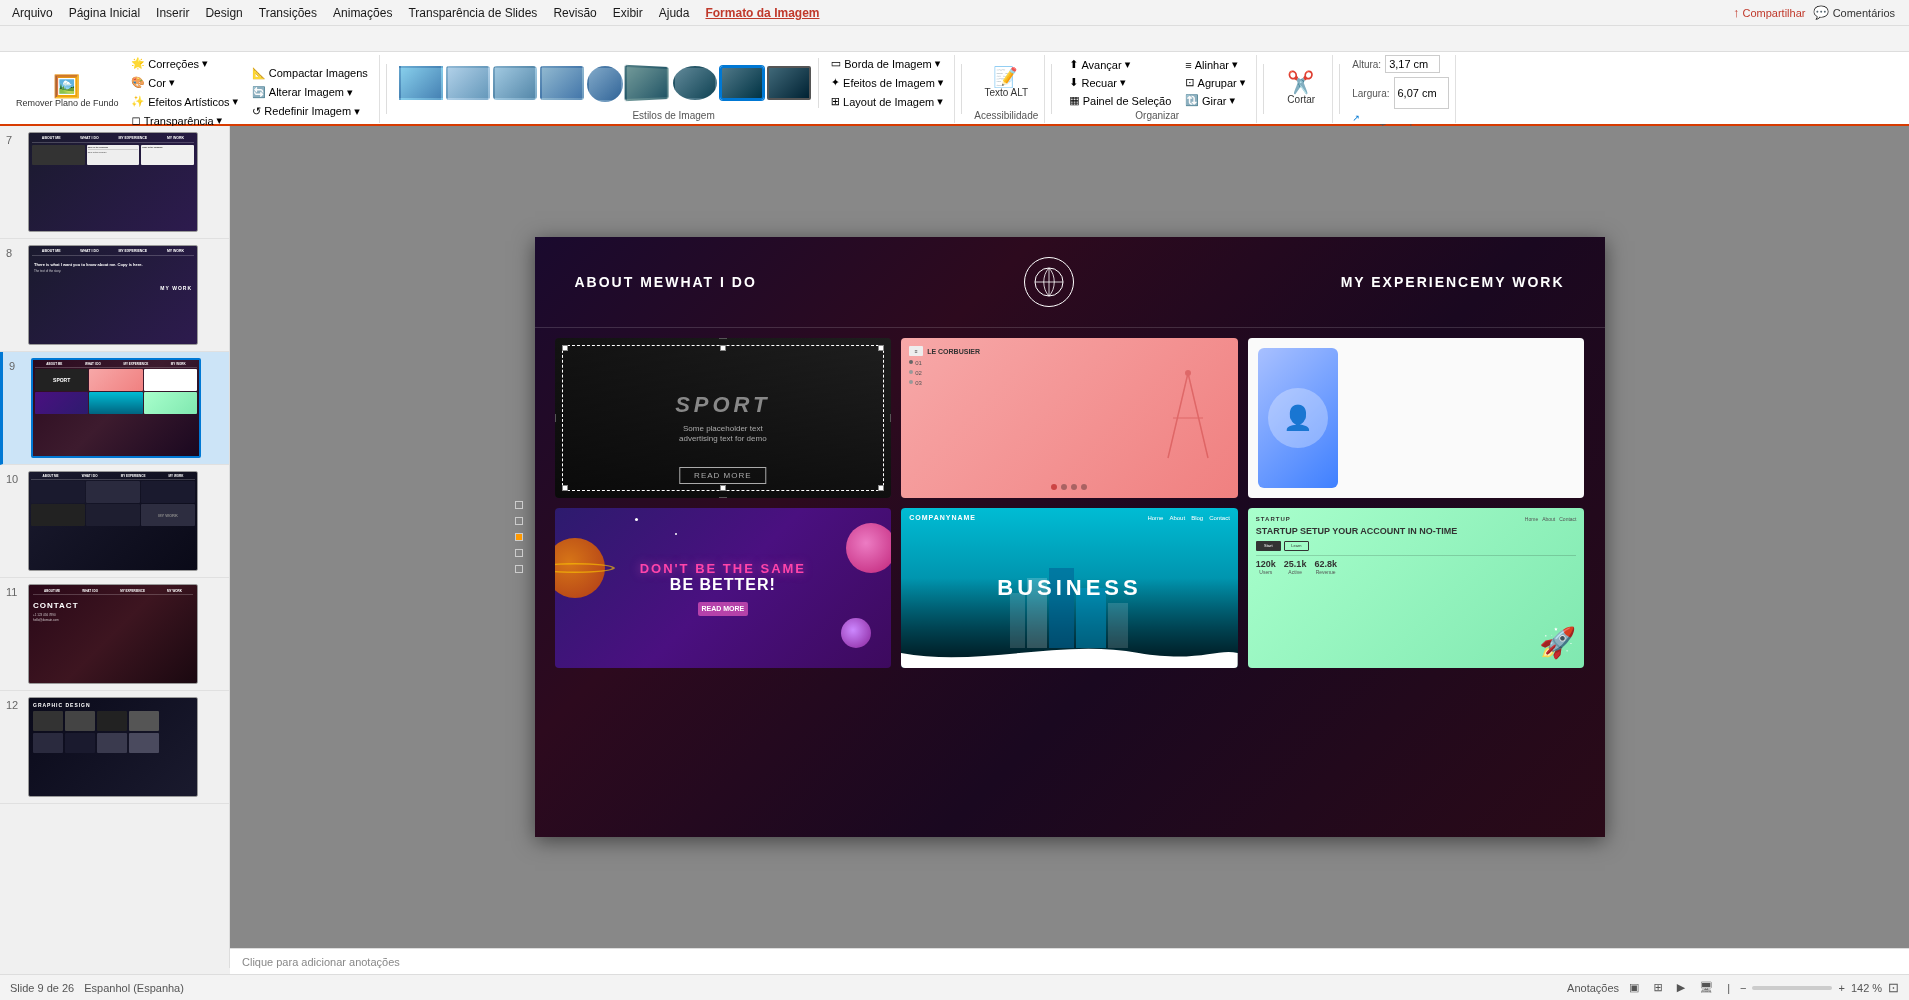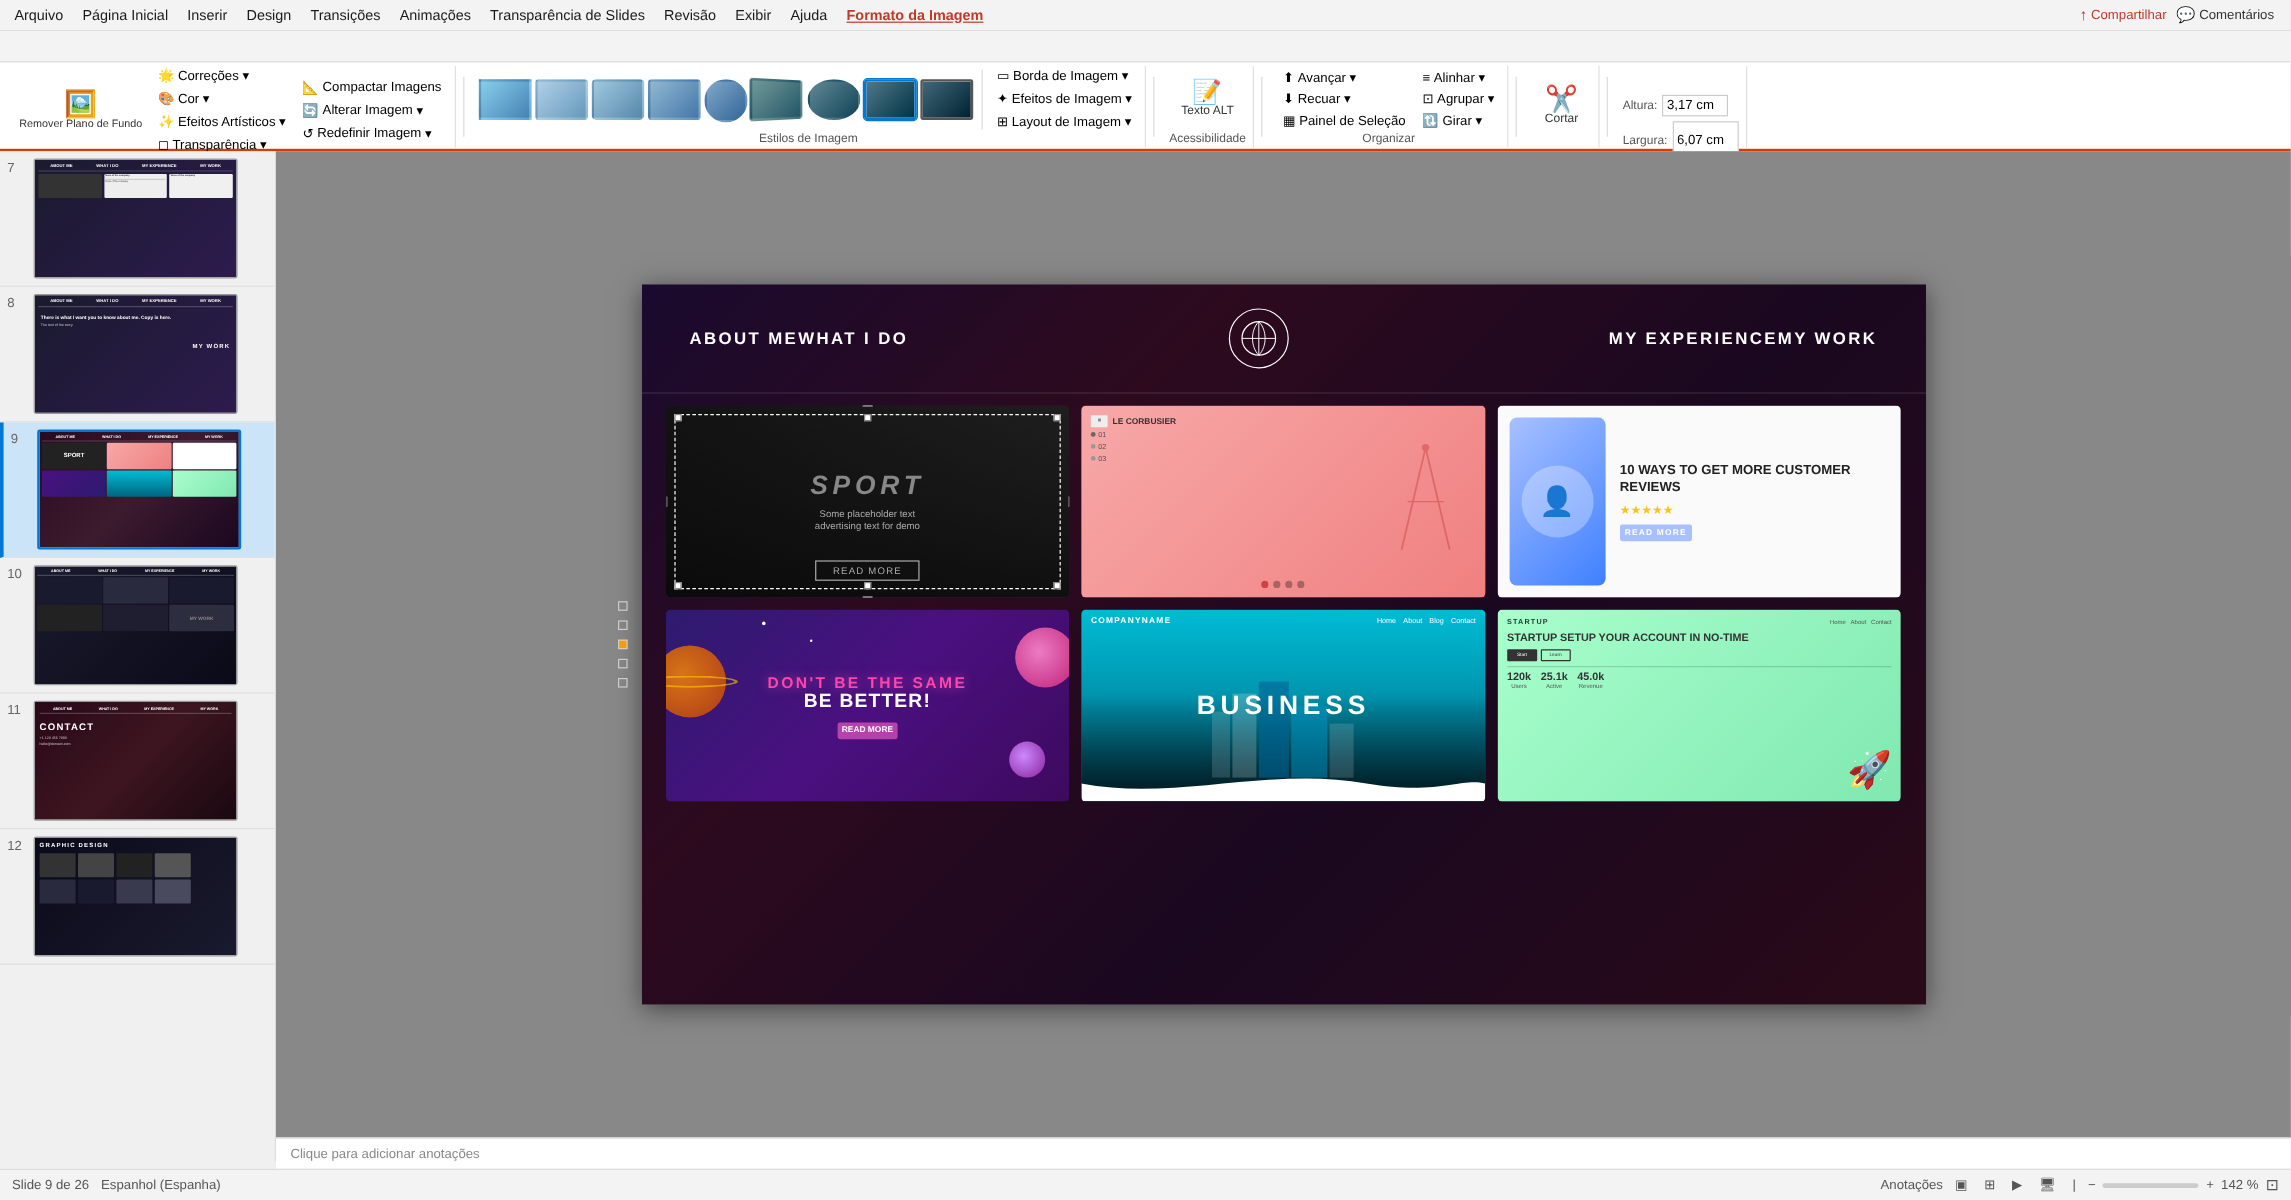--- a/index.html
+++ b/index.html
@@ -313,21 +313,21 @@
           <span class="icon" style="font-size:22px;">✂️</span>
           <span class="label">Cortar</span>
         </div>
       </div>
       <div class="ribbon-group-label"></div>
     </div>
 
     <div class="sep"></div>
 
     <div class="ribbon-group">
-      <div class="ribbon-group-content" style="flex-direction:column;gap:4px;align-items:flex-start;margin-top:24px;">
+      <div class="ribbon-group-content" style="flex-direction:column;gap:4px;align-items:flex-start;">
         <div style="display:flex;align-items:center;gap:4px;">
           <span style="font-size:10px;color:#555;">Altura:</span>
           <input type="text" style="width: 55px; height: 18px; font-size: 11px; border: 1px solid rgb(204, 204, 204); padding: 0px 3px;" value="3,17 cm">
         </div>
         <div style="display:flex;align-items:center;gap:4px;">
           <span style="font-size:10px;color:#555;">Largura:</span>
           <input type="text" style="width: 55px; height: 32px; font-size: 11px; border: 1px solid rgb(204, 204, 204); padding: 0px 3px;" value="6,07 cm">
         </div>
         <div style="font-size:9px;cursor:pointer;color:#0078d4;">↗</div>
       </div>
@@ -577,30 +577,20 @@
 
       <div class="portfolio-card">
         <div class="card-reviews" style="background:#fafafa;">
 
           <div style="width:80px;height:140px;background:linear-gradient(135deg,#a8c0ff,#3f80ff);border-radius:6px;flex-shrink:0;display:flex;align-items:center;justify-content:center;overflow:hidden;">
             <div style="width:60px;height:60px;background:rgba(255,255,255,0.3);border-radius:50%;display:flex;align-items:center;justify-content:center;">
               <span style="font-size:24px;">👤</span>
             </div>
           </div>
 
-          <div style="flex:1;padding:4px;">
-            <div style="font-size:11px;font-weight:900;color:#222;line-height:1.3;margin-bottom:6px;">10 WAYS TO GET MORE CUSTOMER REVIEWS</div>
-
-            <div style="display:flex;gap:2px;margin-bottom:6px;">
-              <span style="color:#f5c518;font-size:10px;">★★★★★</span>
-            </div>
-            <div style="width:60px;height:14px;background:#a8c0ff;border-radius:2px;display:flex;align-items:center;justify-content:center;">
-              <span style="font-size:7px;color:#fff;font-weight:bold;letter-spacing:1px;">READ MORE</span>
-            </div>
-          </div>
         </div>
       </div>
 
       <div class="portfolio-card">
         <div class="card-space" style="position:relative;overflow:hidden;">
 
           <div style="position:absolute;inset:0;">
 
             <div style="position:absolute;left:-10px;top:30px;width:60px;height:60px;background:radial-gradient(circle at 40% 40%,#ff8c00,#cc4400);border-radius:50%;opacity:0.8;"></div>
 
@@ -681,21 +671,21 @@
           <div style="display:flex;gap:8px;font-size:7px;font-weight:bold;color:#333;border-top:1px solid rgba(0,0,0,0.15);padding-top:3px;">
             <div style="text-align:center;">
                 <div style="font-size:9px;font-weight:900;">120k</div>
                 <div style="font-size:5px;font-weight:normal;color:#555;">Users</div>
               </div>
             <div style="text-align:center;">
                 <div style="font-size:9px;font-weight:900;">25.1k</div>
                 <div style="font-size:5px;font-weight:normal;color:#555;">Active</div>
               </div>
             <div style="text-align:center;">
-                <div style="font-size:9px;font-weight:900;">45.0k</div>
+                <div style="font-size:9px;font-weight:900;">62.8k</div>
                 <div style="font-size:5px;font-weight:normal;color:#555;">Revenue</div>
               </div>
           </div>
 
           <div style="position:absolute;right:8px;bottom:8px;">
             <div style="font-size:30px;">🚀</div>
           </div>
         </div>
       </div>
 

